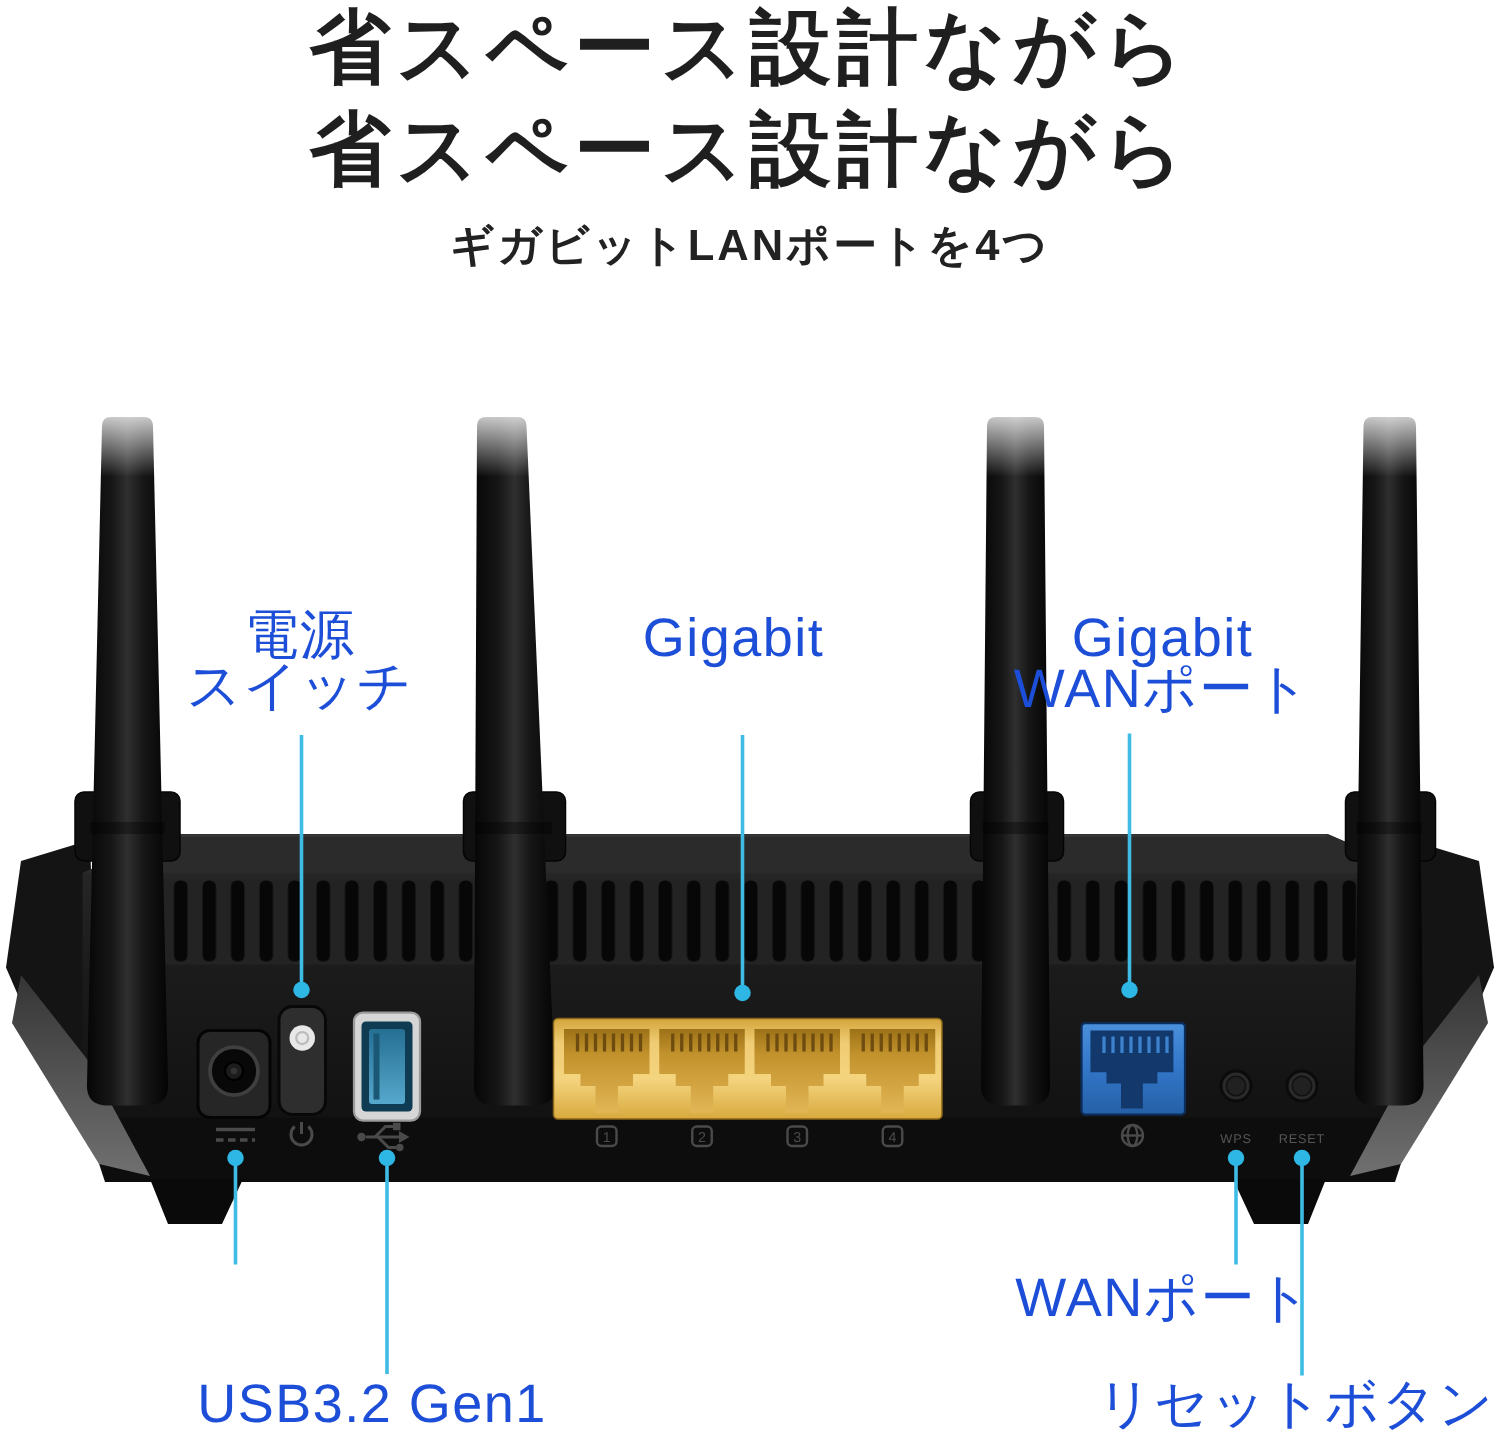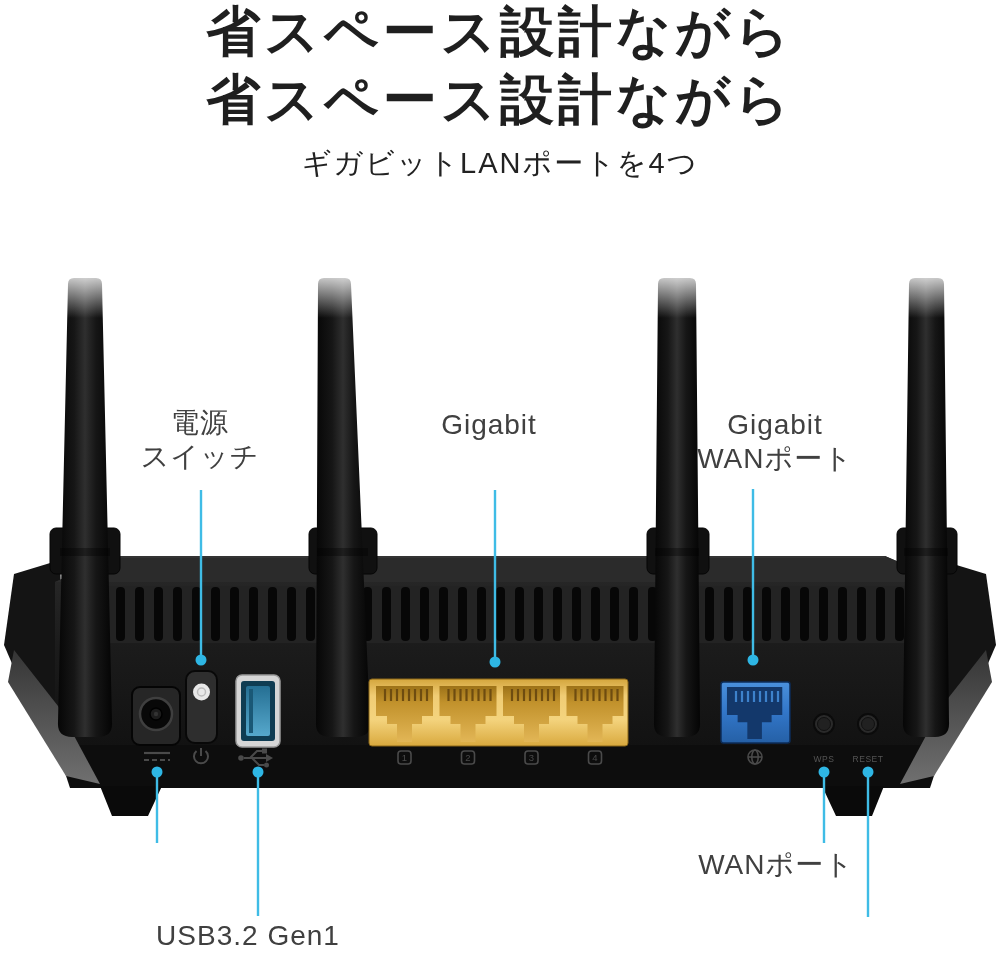--- a/index.html
+++ b/index.html
@@ -8,25 +8,25 @@
     font-family:"Liberation Sans","DejaVu Sans",sans-serif;
   }
   .title-line{
     position:absolute;left:0;width:100%;text-align:center;
     font-size:54px;font-weight:600;color:#1f1f1f;letter-spacing:4px;white-space:nowrap;
   }
   .title-1{top:-4px;}
   .title-2{top:64px;}
   .subtitle{
     position:absolute;left:0;top:144px;width:100%;text-align:center;
-    font-size:29px;font-weight:400;color:#222222;letter-spacing:2px;white-space:nowrap;
+    font-size:29px;font-weight:700;color:#222222;letter-spacing:2px;white-space:nowrap;
   }
   .callout{
     position:absolute;transform:translateX(-50%);text-align:center;
-    font-size:28px;color:#404040;letter-spacing:1px;line-height:34px;white-space:nowrap;
+    font-size:36px;color:#1d4ed8;letter-spacing:1px;line-height:34px;white-space:nowrap;
   }
   .co-power-switch{left:200px;top:406px;}
   .co-lan{left:489px;top:408px;}
   .co-wan{left:775px;top:408px;}
   .co-power-port{left:151px;top:848px;}
   .co-usb{left:248px;top:919px;}
   .co-wps{left:776px;top:848px;}
   .co-reset{left:864px;top:919px;}
   svg{position:absolute;left:0;top:0;}
   svg text{font-family:"Liberation Sans","DejaVu Sans",sans-serif;}
@@ -249,14 +249,15 @@
   </div>
   <div class="callout co-lan">
     <div>Gigabit</div>
   </div>
   <div class="callout co-wan">
     <div>Gigabit</div>
     <div>WANポート</div>
   </div>
   <div class="callout co-usb">USB3.2  Gen1</div>
   <div class="callout co-wps">WANポート</div>
+  <div class="callout co-reset">リセットボタン</div>
 
 </div>
 
 </body></html>

